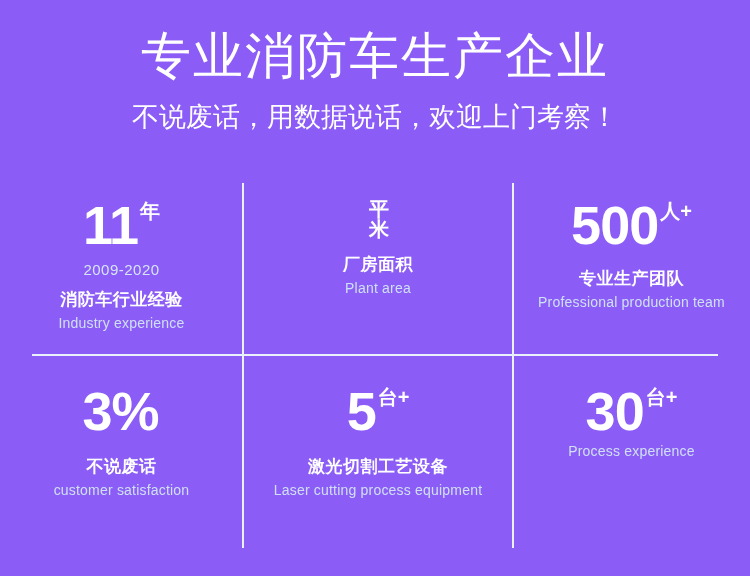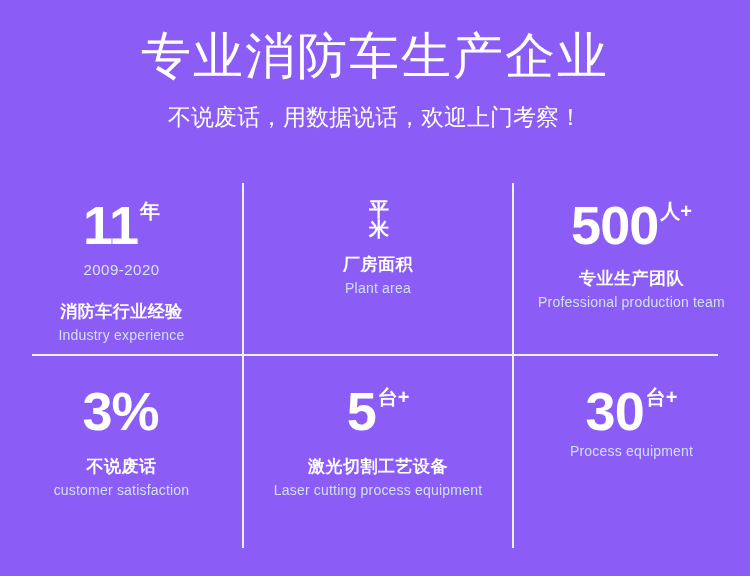--- a/index.html
+++ b/index.html
@@ -28,21 +28,21 @@
   }
   .main-title {
     font-size: 50px;
     line-height: 60px;
     letter-spacing: 2px;
     color: #FFFFFF;
     font-weight: 400;
   }
   .sub-title {
     margin-top: 14px;
-    font-size: 23px;
+    font-size: 27px;
     line-height: 34px;
     letter-spacing: 0px;
     color: #FFFFFF;
     font-weight: 400;
   }
 
   
   .grid {
     position: absolute;
     top: 183px;
@@ -134,21 +134,21 @@
     letter-spacing: 0.5px;
   }
   .en-label {
     margin-top: 4px;
     font-size: 14px;
     font-weight: 400;
     color: #CFE0F6;
     letter-spacing: 0.2px;
   }
   .cell.r1 .cn-label { margin-top: 14px; }
-  .cell.r1.c1 .cn-label { margin-top: 22px; }
+  .cell.r1.c1 .cn-label { margin-top: 10px; }
   .cell.r2 .cn-label { margin-top: 16px; }
 </style>
 </head>
 <body>
 
 <div class="poster">
 
   <div class="header">
     <div class="main-title">专业消防车生产企业</div>
     <div class="sub-title">不说废话，用数据说话，欢迎上门考察！</div>
@@ -206,17 +206,17 @@
       </div>
       <div class="cn-label">激光切割工艺设备</div>
       <div class="en-label">Laser cutting process equipment</div>
     </div>
 
     <div class="cell r2 c3">
       <div class="num-row">
         <span class="num">30</span>
         <span class="unit">台+</span>
       </div>
-      <div class="en-label">Process equipment</div>
+      <div class="en-label">Process experience</div>
     </div>
 
   </div>
 </div>
 
 </body></html>

